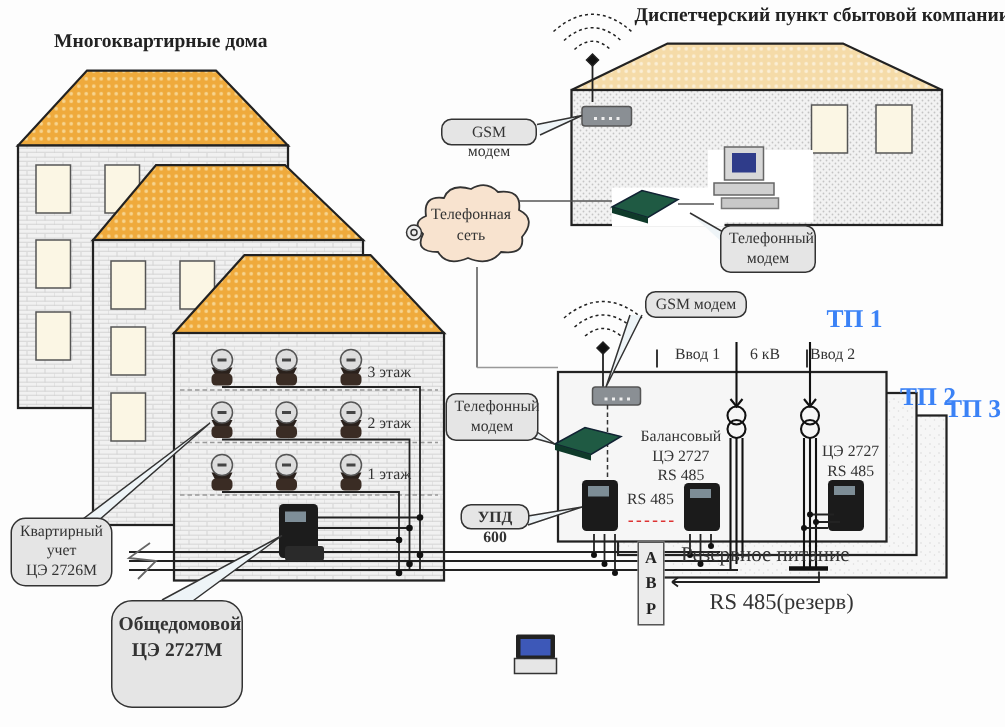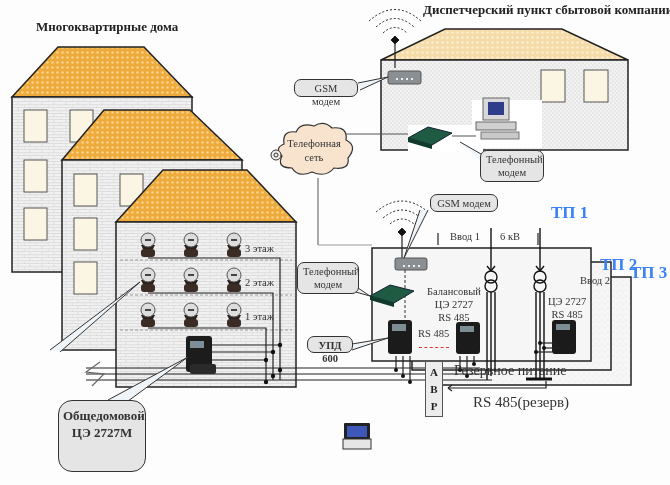--- a/index.html
+++ b/index.html
@@ -3,21 +3,21 @@
 <meta charset="utf-8">
 <style>
   html,body{margin:0;padding:0;background:#fff;}
   #stage{position:relative;width:670px;height:485px;overflow:hidden;background:#fdfdfd;font-family:"Liberation Serif",serif;color:#222;}
   svg#dia{position:absolute;left:0;top:0;}
   .lbl{position:absolute;white-space:nowrap;font-family:"Liberation Serif",serif;}
   .title{font-weight:bold;font-size:13px;color:#222;}
   .tp{font-weight:bold;font-size:17px;color:#3b82f6;}
   .small{font-size:10.5px;color:#333;}
   .callout{position:absolute;background:#e5e5e5;border:1.2px solid #333;border-radius:7px;text-align:center;font-size:10.5px;line-height:13px;color:#333;padding:2px 5px;box-sizing:border-box;}
-  .callout.big{font-weight:bold;font-size:13px;line-height:17px;border-radius:14px;padding:6px 4px;}
+  .callout.big{font-weight:bold;font-size:13px;line-height:17px;border-radius:14px;padding:6px 4px;margin-left:16px;}
   .cloudtxt{position:absolute;text-align:center;font-size:10.5px;line-height:14px;color:#333;}
   .avr{position:absolute;width:18px;height:56px;border:1.2px solid #555;background:#ececec;font-weight:bold;font-size:11px;line-height:17px;text-align:center;box-sizing:border-box;padding-top:2px;}
   .dash{position:absolute;border-top:1.5px dashed #d33;width:30px;height:0;}
 </style>
 </head>
 <body>
 
 <div id="stage">
 <svg id="dia" width="670" height="485" viewBox="0 0 670 485" xmlns="http://www.w3.org/2000/svg">
   <defs>
@@ -311,21 +311,21 @@
 </svg>
 
 <div class="lbl title" style="left:36px;top:19px;">Многоквартирные дома</div>
 <div class="lbl title" style="left:423px;top:2px;">Диспетчерский пункт сбытовой компании</div>
 
 <div class="lbl tp" style="left:551px;top:203px;">ТП 1</div>
 <div class="lbl tp" style="left:600px;top:243px;margin-top:12px;">ТП 2</div>
 <div class="lbl tp" style="left:630px;top:263px;">ТП 3</div>
 <div class="lbl small" style="left:450px;top:231px;">Ввод 1</div>
 <div class="lbl small" style="left:500px;top:231px;">6 кВ</div>
-<div class="lbl small" style="left:580px;top:231px;margin-top:44px;">Ввод 2</div>
+<div class="lbl small" style="left:540px;top:231px;">Ввод 2</div>
 
 <div class="lbl small" style="left:427px;top:285px;text-align:center;line-height:13px;">
   <div>Балансовый</div>
   <div>ЦЭ 2727</div>
   <div>RS 485</div>
 </div>
 <div class="lbl small" style="left:548px;top:295px;text-align:center;line-height:13px;">
   <div>ЦЭ 2727</div>
   <div>RS 485</div>
 </div>
@@ -348,20 +348,25 @@
 <div class="callout" style="left:480px;top:150px;width:64px;height:32px;">
   <div>Телефонный</div>
   <div>модем</div>
 </div>
 <div class="callout" style="left:430px;top:194px;width:68px;height:18px;">GSM модем</div>
 <div class="callout" style="left:297px;top:262px;width:62px;height:32px;">
   <div>Телефонный</div>
   <div>модем</div>
 </div>
 <div class="callout" style="left:307px;top:336px;width:46px;height:17px;font-weight:bold;">УПД 600</div>
+<div class="callout" style="left:7px;top:345px;width:68px;height:46px;border-radius:10px;">
+  <div>Квартирный</div>
+  <div>учет</div>
+  <div>ЦЭ 2726М</div>
+</div>
 <div class="callout big" style="left:58px;top:400px;width:88px;height:72px;">
   <div>Общедомовой</div>
   <div>ЦЭ 2727М</div>
 </div>
 
 <div class="cloudtxt" style="left:284px;top:137px;width:60px;">
   <div>Телефонная</div>
   <div>сеть</div>
 </div>
 </div>

